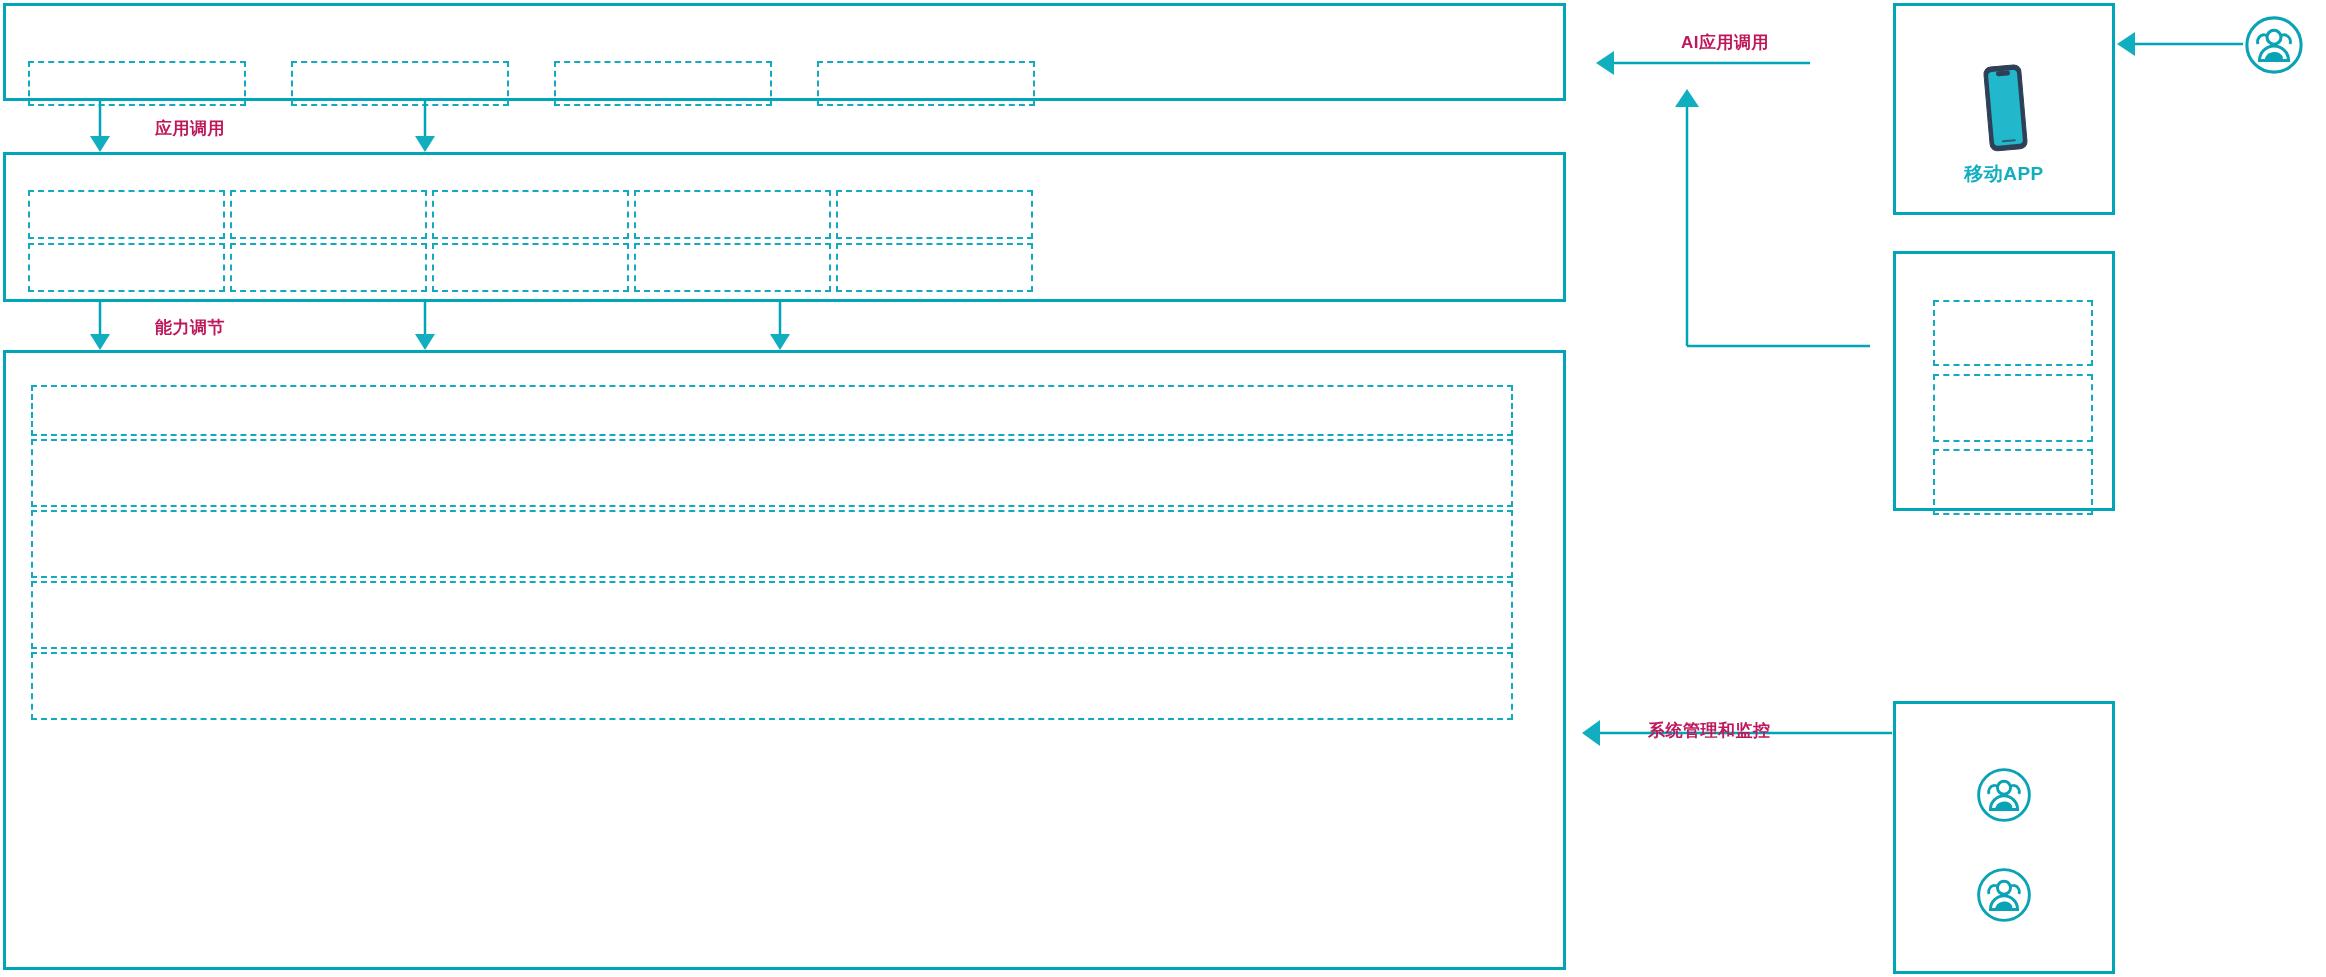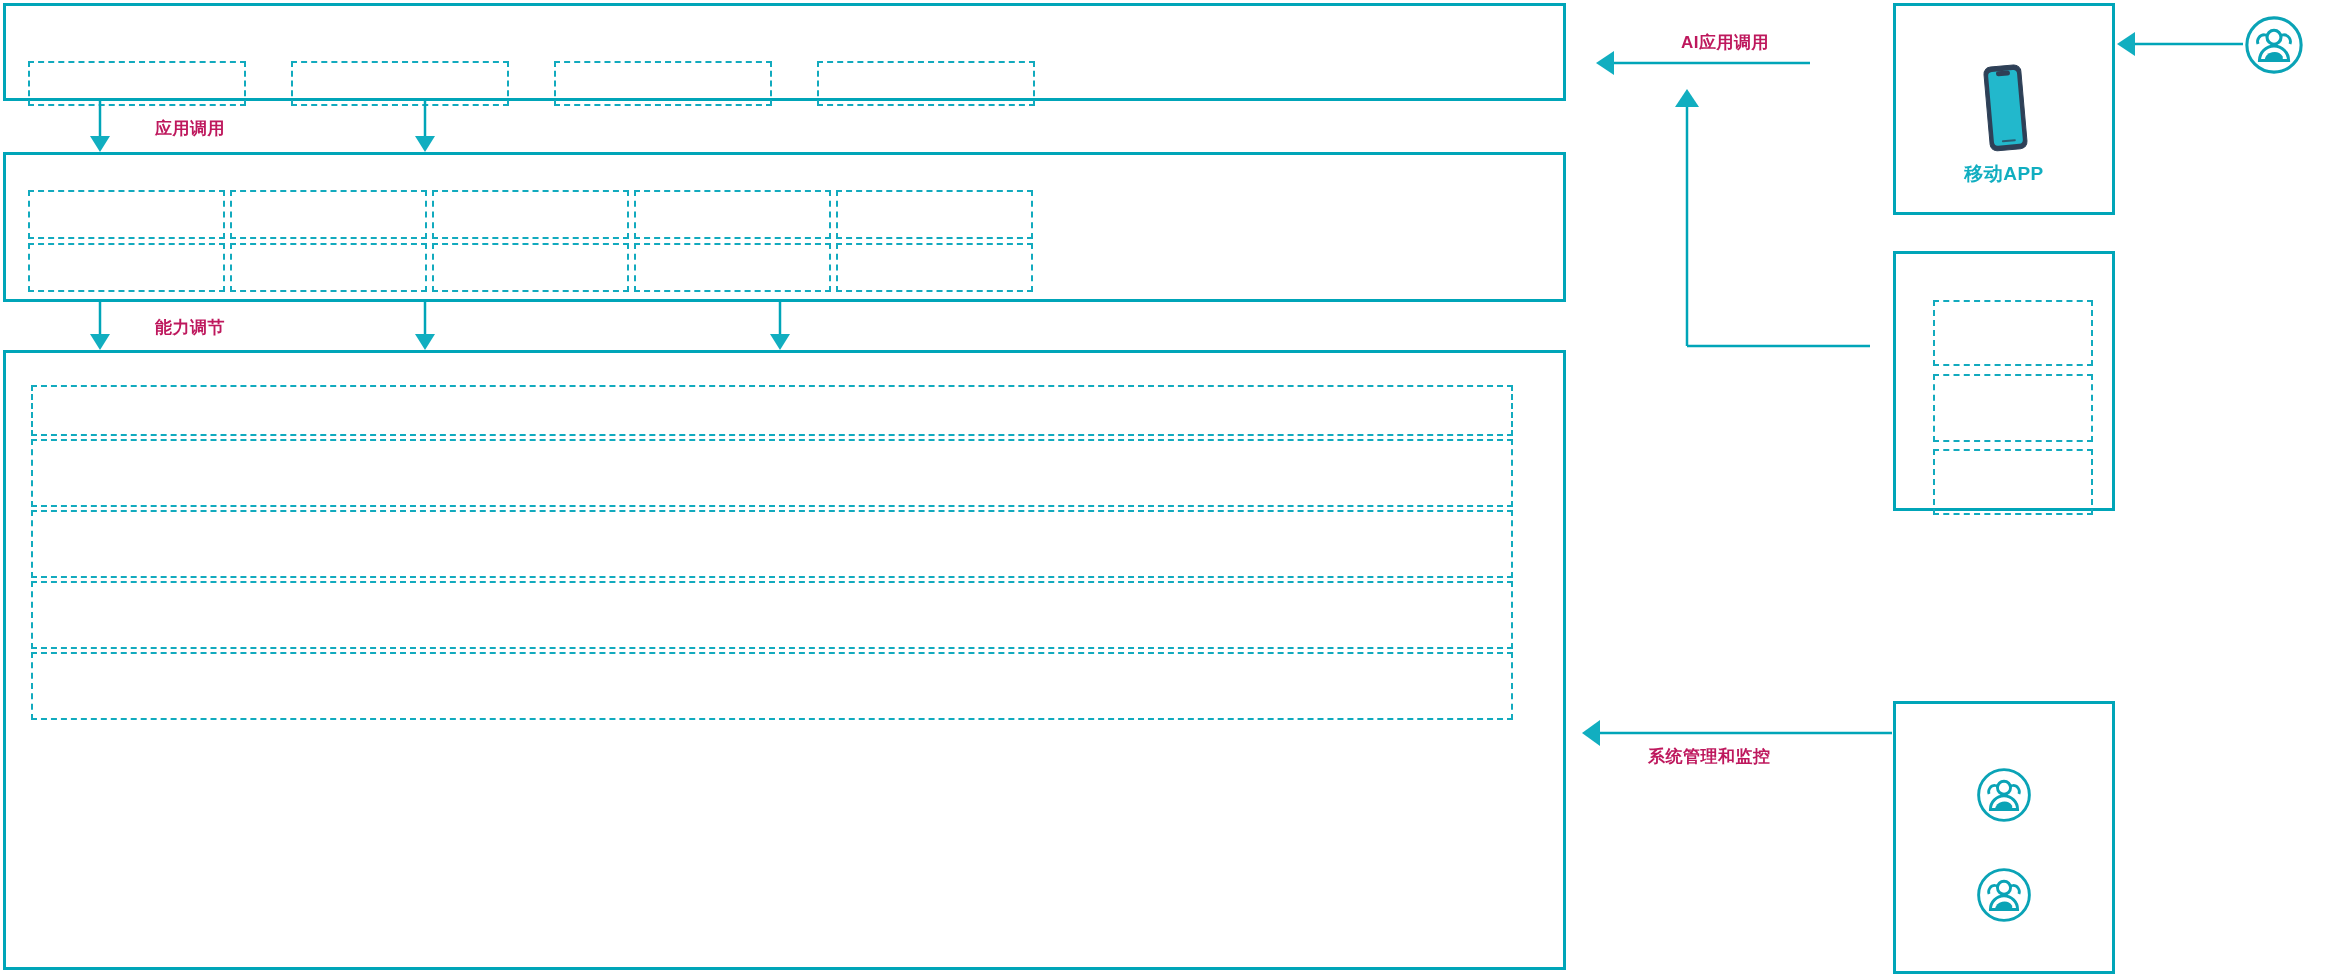--- a/index.html
+++ b/index.html
@@ -168,21 +168,21 @@
   <div class="panel" style="left:1893px; top:251px; width:222px; height:260px;">
     <div class="slot" style="left:37px; top:46px; width:160px; height:66px;"></div>
     <div class="slot" style="left:37px; top:120px; width:160px; height:68px;"></div>
     <div class="slot" style="left:37px; top:195px; width:160px; height:66px;"></div>
   </div>
 
   <svg class="conn" style="left:1580px; top:715px; width:315px; height:36px;" viewBox="0 0 315 36">
     <line x1="18" y1="18" x2="312" y2="18" stroke="#00a5b8" stroke-width="2.5"></line>
     <polygon points="20,5 20,31 2,18" fill="#11aec0"></polygon>
   </svg>
-  <div class="conn-label" style="left:1648px; top:745px;">系统管理和监控</div>
+  <div class="conn-label" style="left:1648px; top:719px;">系统管理和监控</div>
 
   <div class="panel" style="left:1893px; top:701px; width:222px; height:273px;">
     <div class="icon-wrap" style="left:0; right:0; top:62px; text-align:center;">
       <svg width="58" height="58" viewBox="0 0 64 64">
         <circle cx="32" cy="32" r="28" fill="none" stroke="#0aa3b6" stroke-width="3.2"></circle>
         <circle cx="32" cy="24" r="7.2" fill="none" stroke="#0aa3b6" stroke-width="3.2"></circle>
         <path d="M15.5 31 a7 7 0 0 1 6.6 -9.5 a7 7 0 0 1 3.4 0.9" fill="none" stroke="#0aa3b6" stroke-width="3"></path>
         <path d="M48.5 31 a7 7 0 0 0 -6.6 -9.5 a7 7 0 0 0 -3.4 0.9" fill="none" stroke="#0aa3b6" stroke-width="3"></path>
         <path d="M17 48 a15 15 0 0 1 30 0 z" fill="none" stroke="#0aa3b6" stroke-width="3.2"></path>
         <path d="M22 48 a10.5 10.5 0 0 1 19 -4.2 L41 48 z" fill="#0aa3b6"></path>

